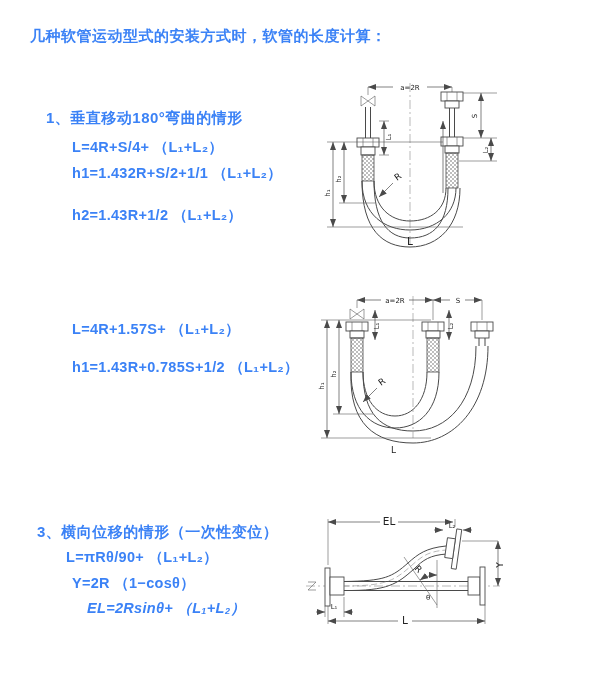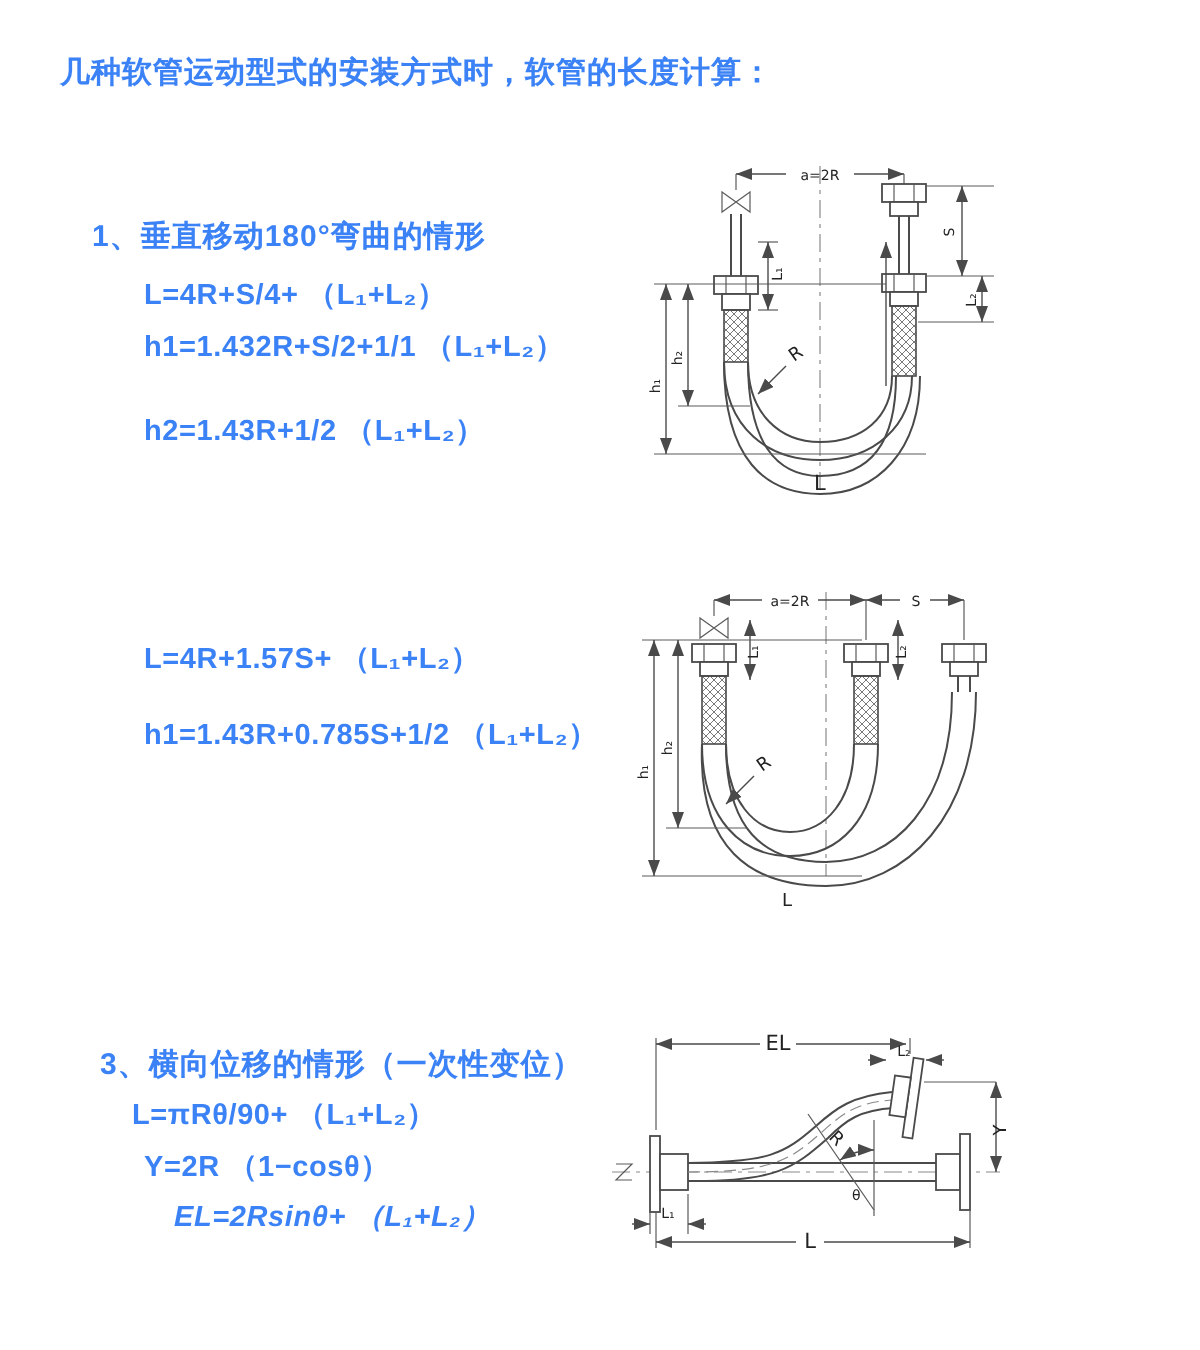--- a/index.html
+++ b/index.html
@@ -28,21 +28,21 @@
   <div class="abs title" style="left:30px;top:27px;">几种软管运动型式的安装方式时，软管的长度计算：</div>
 
   <div class="abs heading" style="left:46px;top:109px;">1、垂直移动180°弯曲的情形</div>
   <div class="abs formula" style="left:72px;top:138px;">L=4R+S/4+ （L₁+L₂）</div>
   <div class="abs formula" style="left:72px;top:164px;">h1=1.432R+S/2+1/1 （L₁+L₂）</div>
   <div class="abs formula" style="left:72px;top:190px;margin-top:16px;">h2=1.43R+1/2 （L₁+L₂）</div>
 
   <div class="abs formula" style="left:72px;top:320px;text-align:center;">L=4R+1.57S+ （L₁+L₂）</div>
   <div class="abs formula" style="left:72px;top:358px;">h1=1.43R+0.785S+1/2 （L₁+L₂）</div>
 
-  <div class="abs heading" style="left:50px;top:523px;text-align:right;">3、横向位移的情形（一次性变位）</div>
+  <div class="abs heading" style="left:37px;top:523px;text-align:right;">3、横向位移的情形（一次性变位）</div>
   <div class="abs formula" style="left:66px;top:548px;">L=πRθ/90+ （L₁+L₂）</div>
   <div class="abs formula" style="left:72px;top:574px;">Y=2R （1−cosθ）</div>
   <div class="abs formula" style="left:87px;top:599px;font-style:italic;">EL=2Rsinθ+ （L₁+L₂）</div>
 
   <svg style="left:313px;top:75px;" width="210" height="180" viewBox="0 0 210 180">
     <defs>
       <marker id="ar1" orient="auto-start-reverse" markerWidth="9" markerHeight="7" refX="8" refY="3" markerUnits="userSpaceOnUse">
         <path d="M0,0 L8,3 L0,6 z" fill="#4a4a4a"></path>
       </marker>
       <pattern id="braid1" width="4" height="4" patternUnits="userSpaceOnUse">

